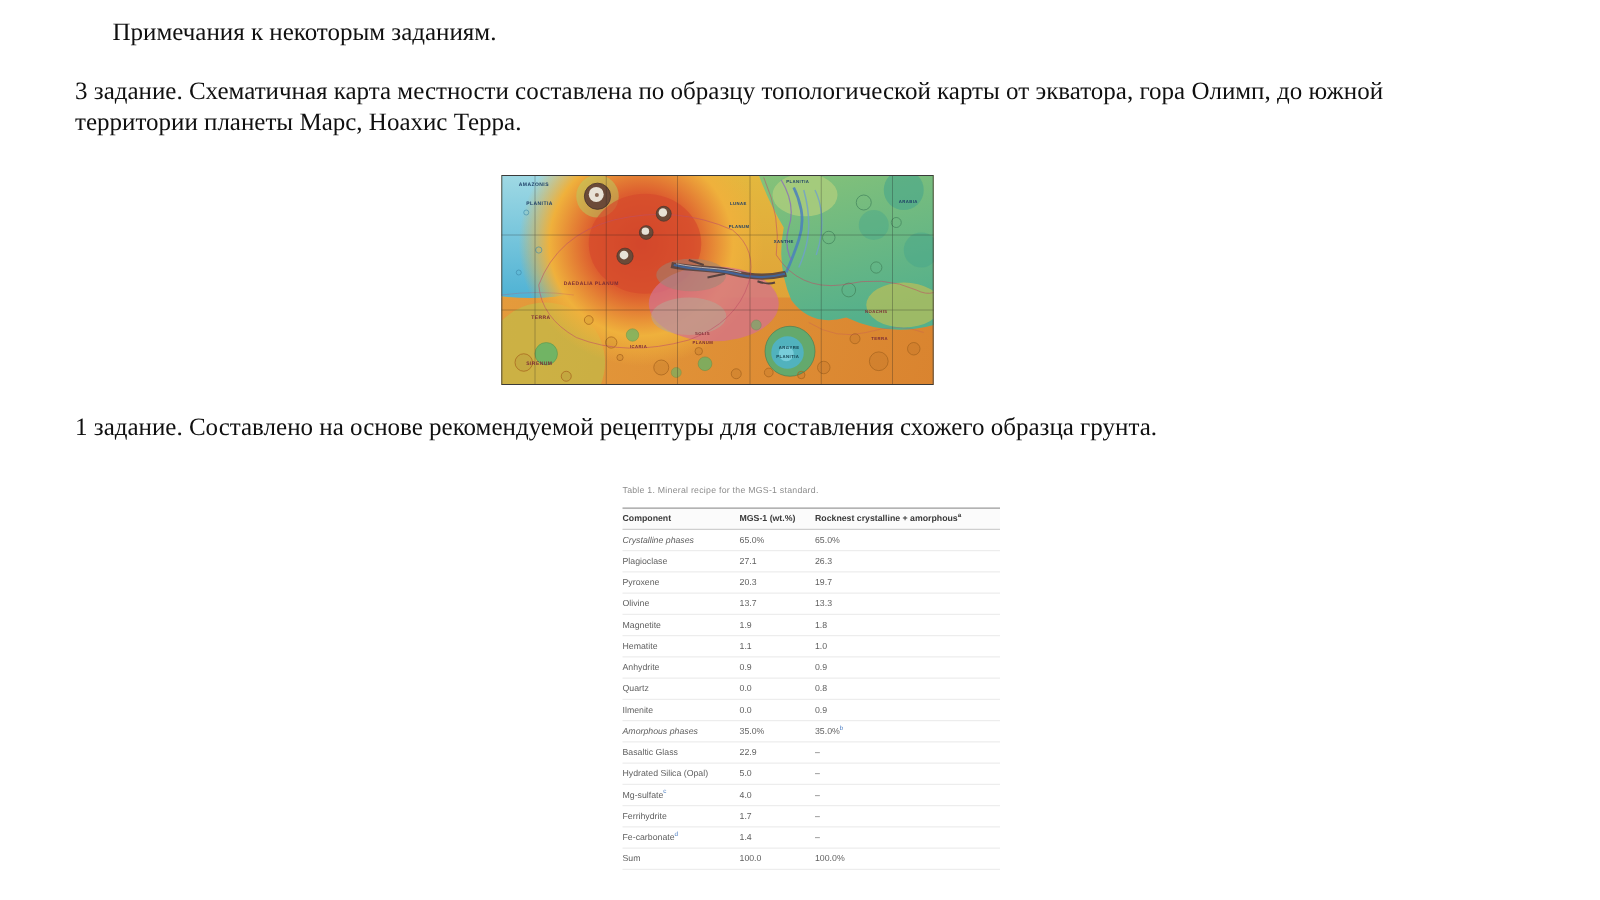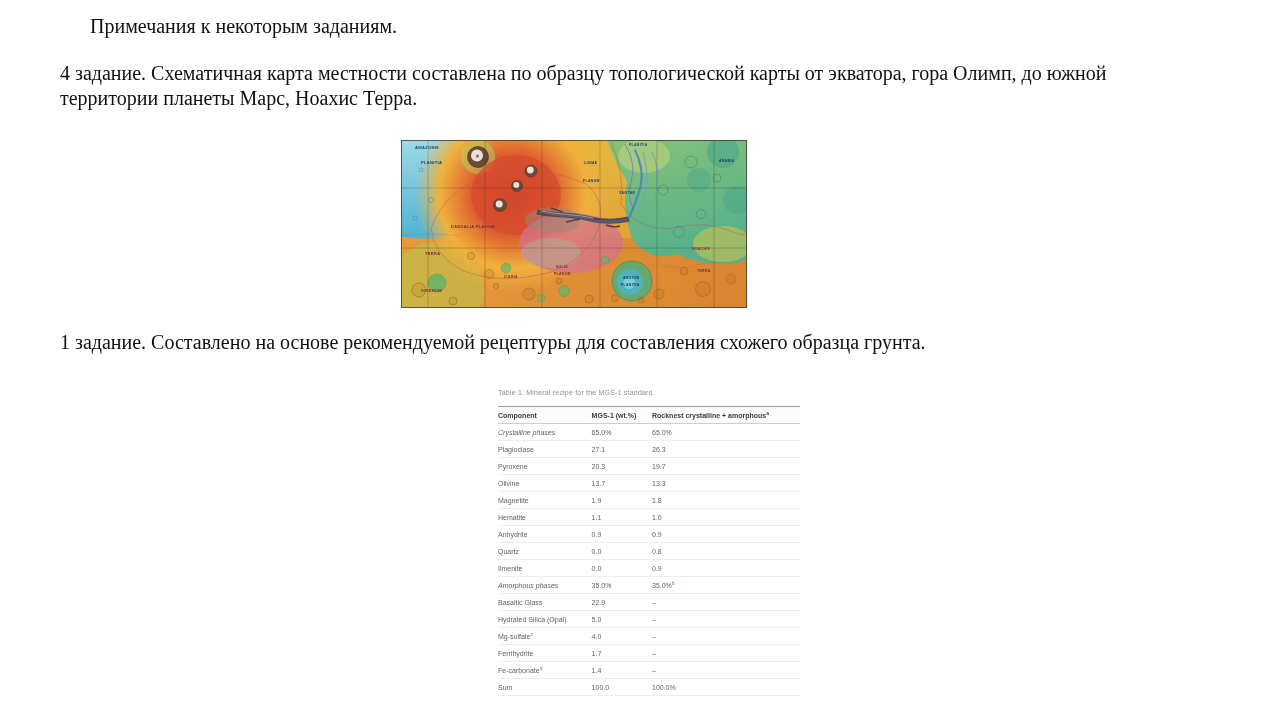--- a/index.html
+++ b/index.html
@@ -30,21 +30,21 @@
   .sup-blue{color:#4d7fc4;}
   .col-comp{width:31%;}.col-mgs{width:20%;}.col-rock{width:49%;}
 </style>
 </head>
 <body>
 
 <div class="page">
 
   <div class="doc-title">Примечания к некоторым заданиям.</div>
 
-  <div class="para task6">4 задание. Схематичная карта местности составлена по образцу топологической карты от экватора, гора Олимп, до южной территории планеты Марс, Ноахис Терра.</div>
+  <div class="para task6">3 задание. Схематичная карта местности составлена по образцу топологической карты от экватора, гора Олимп, до южной территории планеты Марс, Ноахис Терра.</div>
 
   <figure class="map-fig">
     <svg viewBox="0 0 346 168" width="346" height="168">
       <defs>
         <linearGradient id="gBase" x1="0" y1="0" x2="0" y2="1">
           <stop offset="0" stop-color="#e3b83e"></stop>
             <stop offset="1" stop-color="#dd9434"></stop>
         </linearGradient>
         <linearGradient id="gCyan" x1="0" y1="0" x2="0" y2="1">
           <stop offset="0" stop-color="#9fd9e4"></stop>

